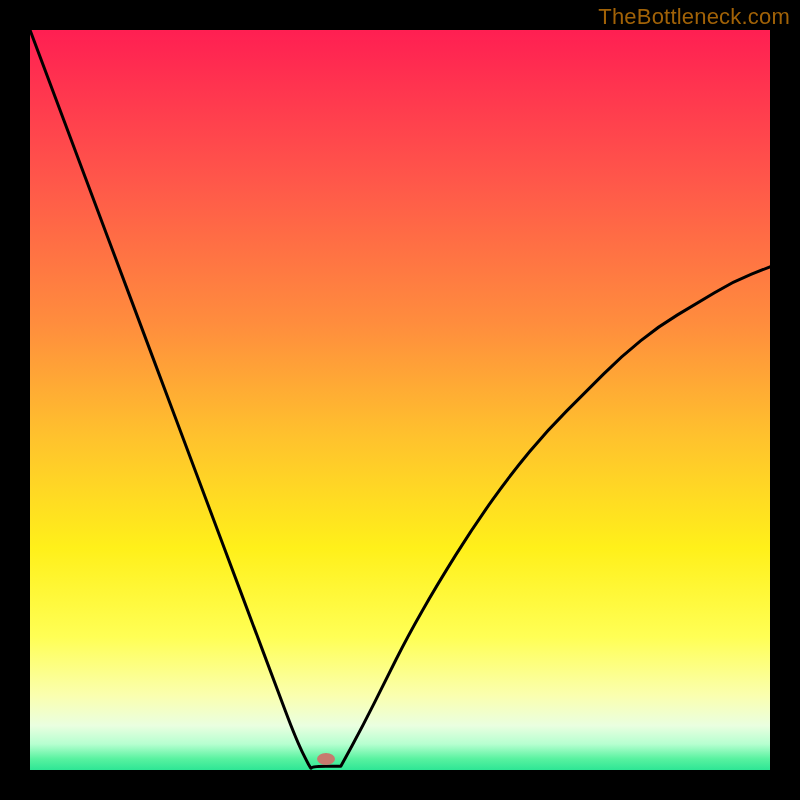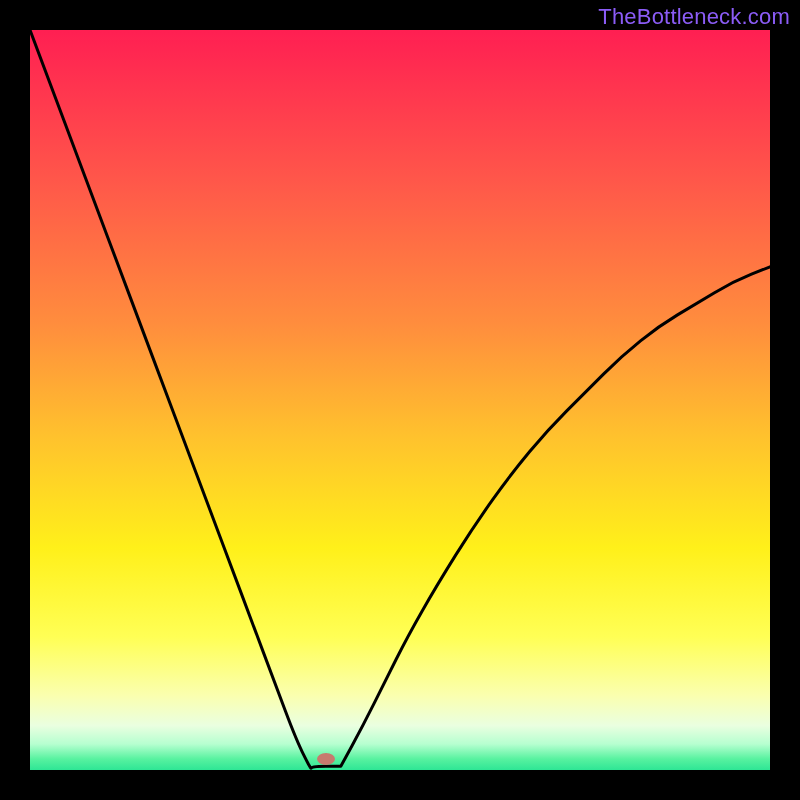--- a/index.html
+++ b/index.html
@@ -13,21 +13,21 @@
   .canvas {
     position: relative;
     width: 800px;
     height: 800px;
     background: #000;
   }
   .watermark {
     position: absolute;
     top: 4px;
     right: 10px;
-    color: #8b5cf6;
+    color: #a16207;
     font-size: 22px;
     font-weight: 400;
     letter-spacing: 0.2px;
   }
   .plot {
     position: absolute;
     left: 30px;
     top: 30px;
     width: 740px;
     height: 740px;

